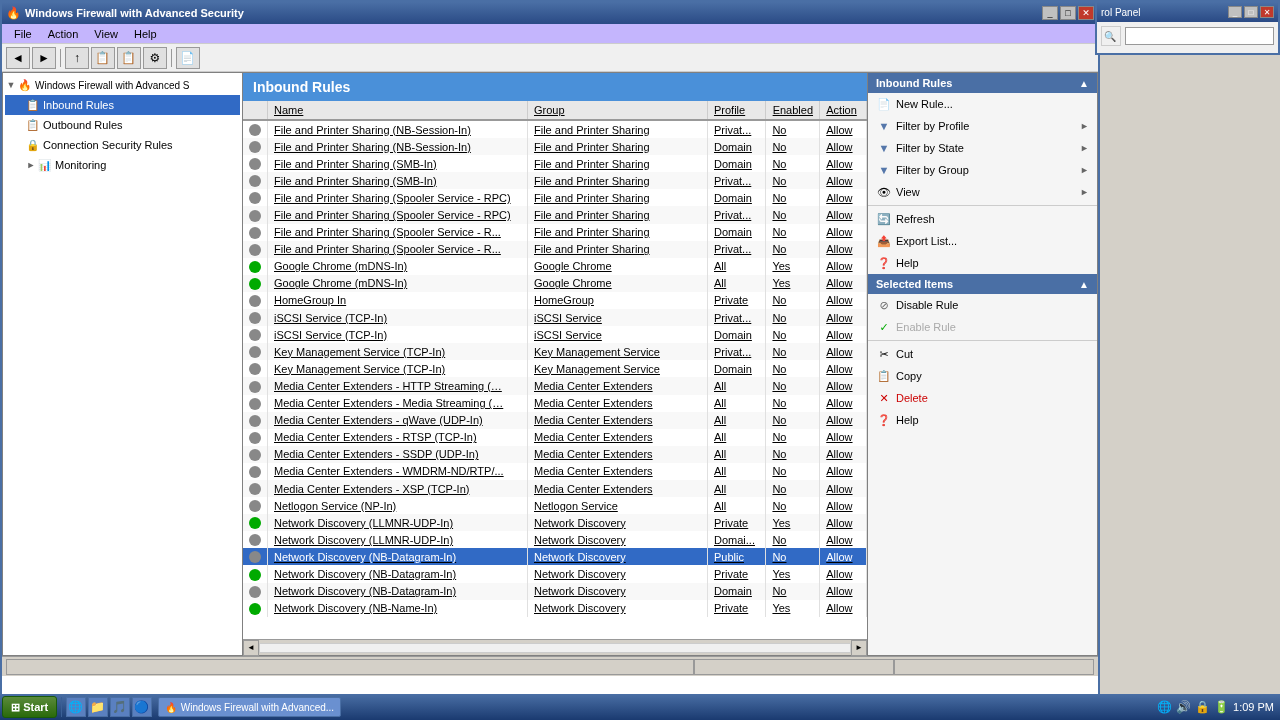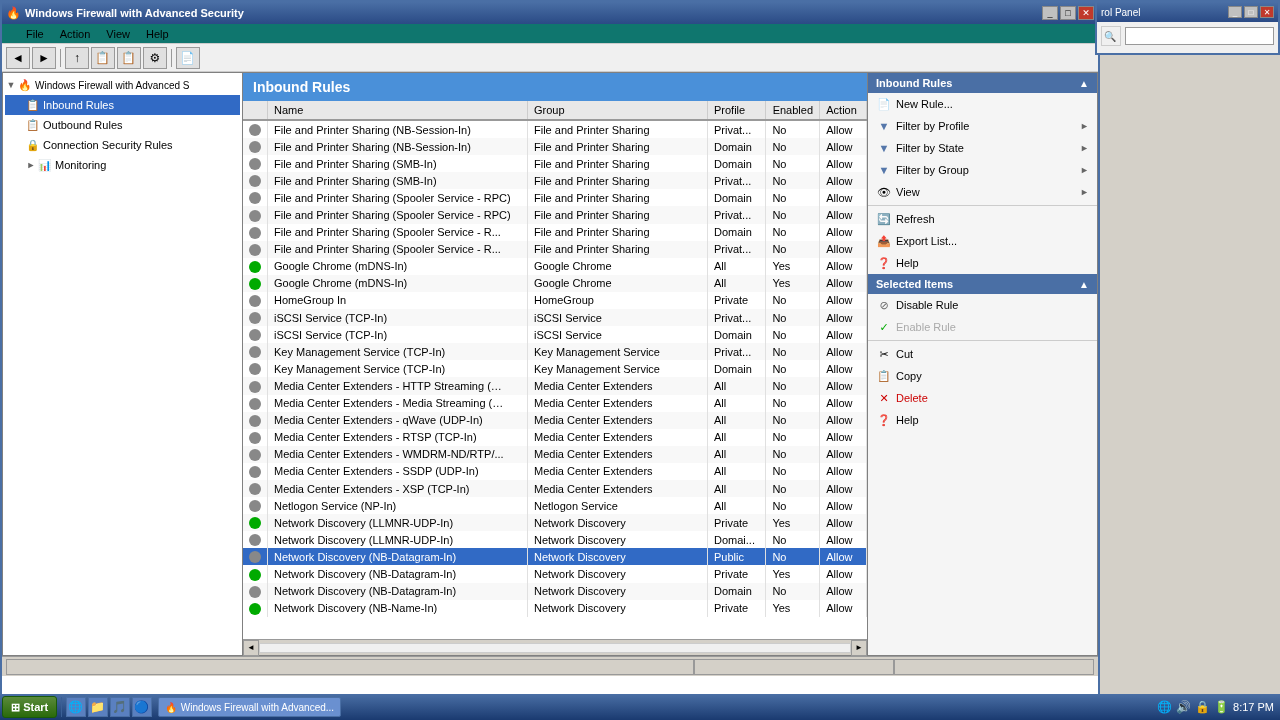--- a/index.html
+++ b/index.html
@@ -16,25 +16,25 @@
       padding: 0 4px;
       user-select: none;
     }
     .title-bar-left { display: flex; align-items: center; gap: 4px; }
     .title-bar-buttons { display: flex; gap: 2px; }
     .title-btn { width: 16px; height: 14px; background: #c0c0c0; border: 1px solid #888; display: flex; align-items: center; justify-content: center; font-size: 9px; cursor: pointer; color: #000; }
     .title-btn.close { background: #c0392b; color: white; }
 
     
     .menu-bar {
-      background: #0f766e;
+      background: #c4b5fd;
       height: 20px;
       display: flex;
       align-items: center;
-      padding: 0 16px;
+      padding: 0 4px;
       border-bottom: 1px solid #ccc;
     }
     .menu-item { padding: 2px 8px; cursor: pointer; font-size: 11px; }
 
     
     .toolbar {
       background: #f0f0f0;
       height: 28px;
       display: flex;
       align-items: center;
@@ -85,20 +85,21 @@
       padding: 6px 10px;
       font-size: 14px;
       font-weight: bold;
     }
 
     
     .rules-table-container {
       flex: 1;
       overflow-y: auto;
       overflow-x: auto;
+      text-decoration: underline;
     }
     table {
       width: 100%;
       border-collapse: collapse;
       font-size: 11px;
     }
     thead tr {
       background: #e8e8e8;
       position: sticky;
       top: 0;
@@ -494,31 +495,31 @@
     <td style="max-width:260px; overflow:hidden; text-overflow:ellipsis;">Media Center Extenders - RTSP (TCP-In)</td>
     <td style="max-width:180px; overflow:hidden; text-overflow:ellipsis;">Media Center Extenders</td>
     <td>All</td>
     <td>No</td>
     <td>Allow</td>
   </tr>
                 <tr>
     <td>
       <span style="display:inline-block; width:12px; height:12px; border-radius:50%; background:#888888; vertical-align:middle;"></span>
     </td>
+    <td style="max-width:260px; overflow:hidden; text-overflow:ellipsis;">Media Center Extenders - SSDP (UDP-In)</td>
+    <td style="max-width:180px; overflow:hidden; text-overflow:ellipsis;">Media Center Extenders</td>
+    <td>All</td>
+    <td>No</td>
+    <td>Allow</td>
+  </tr>
+                <tr>
+    <td>
+      <span style="display:inline-block; width:12px; height:12px; border-radius:50%; background:#888888; vertical-align:middle;"></span>
+    </td>
     <td style="max-width:260px; overflow:hidden; text-overflow:ellipsis;">Media Center Extenders - WMDRM-ND/RTP/...</td>
-    <td style="max-width:180px; overflow:hidden; text-overflow:ellipsis;">Media Center Extenders</td>
-    <td>All</td>
-    <td>No</td>
-    <td>Allow</td>
-  </tr>
-                <tr>
-    <td>
-      <span style="display:inline-block; width:12px; height:12px; border-radius:50%; background:#888888; vertical-align:middle;"></span>
-    </td>
-    <td style="max-width:260px; overflow:hidden; text-overflow:ellipsis;">Media Center Extenders - SSDP (UDP-In)</td>
     <td style="max-width:180px; overflow:hidden; text-overflow:ellipsis;">Media Center Extenders</td>
     <td>All</td>
     <td>No</td>
     <td>Allow</td>
   </tr>
                 <tr>
     <td>
       <span style="display:inline-block; width:12px; height:12px; border-radius:50%; background:#888888; vertical-align:middle;"></span>
     </td>
     <td style="max-width:260px; overflow:hidden; text-overflow:ellipsis;">Media Center Extenders - XSP (TCP-In)</td>
@@ -726,17 +727,17 @@
     <div class="taskbar-item" style="background:#6a90d0; margin-left:4px; font-size:10px;">
       <span>🔥</span>
       <span style="margin-left:3px;">Windows Firewall with Advanced...</span>
     </div>
 
     <div class="taskbar-tray">
       <span class="tray-icon">🌐</span>
       <span class="tray-icon">🔊</span>
       <span class="tray-icon">🔒</span>
       <span class="tray-icon">🔋</span>
-      <span style="font-size:11px; color:white;">8:17 PM</span>
+      <span style="font-size:11px; color:white;">1:09 PM</span>
     </div>
   </div>
 
 </div>
 
 </body></html>

